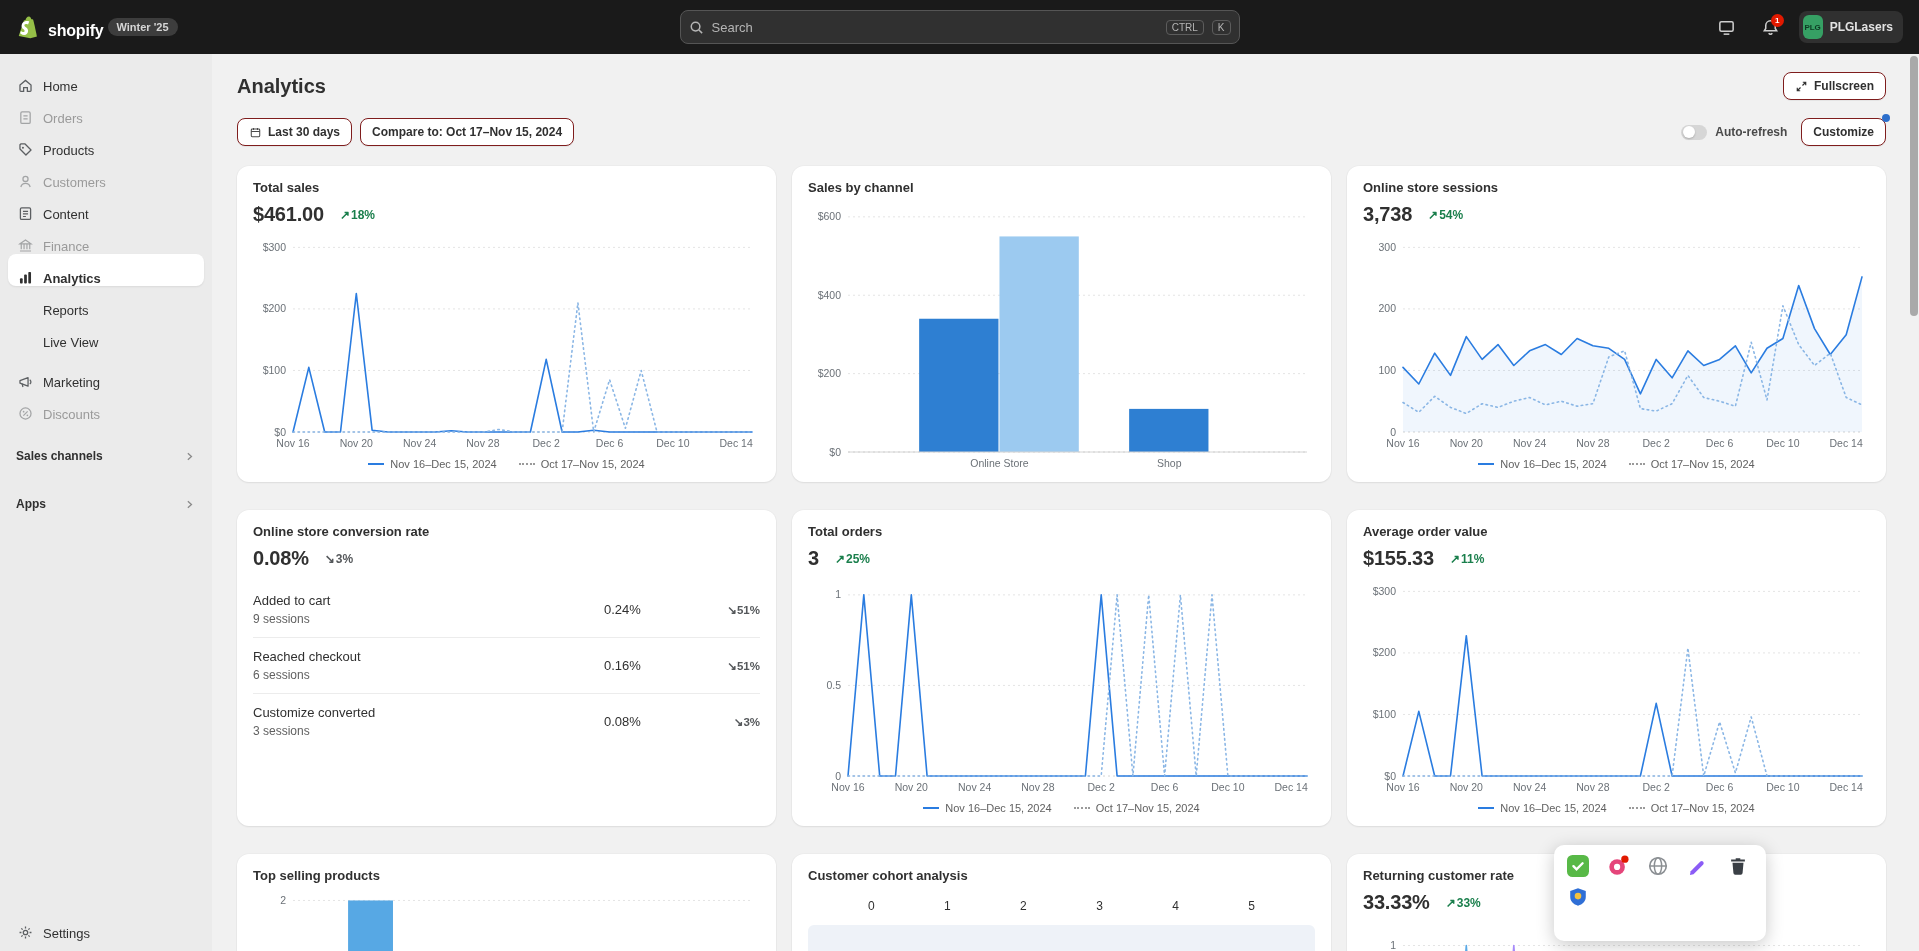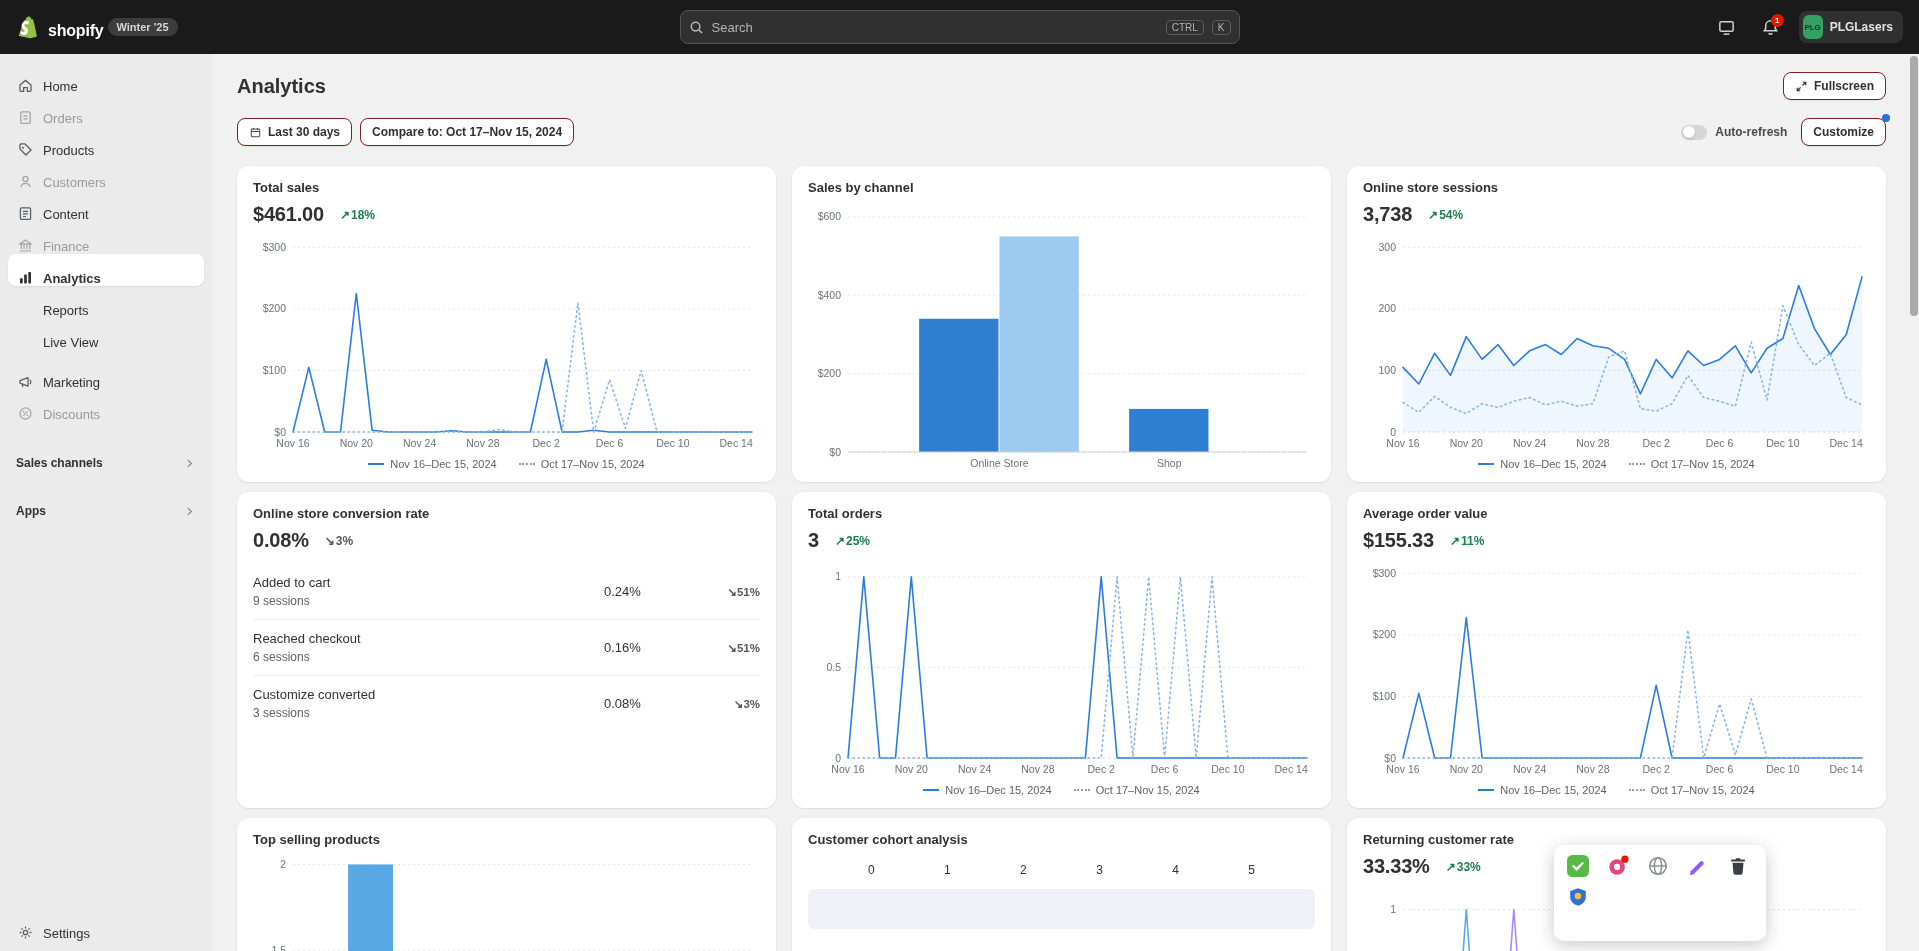--- a/index.html
+++ b/index.html
@@ -22,38 +22,38 @@
   .account-name { color:#e3e3e3; font-size:12px; font-weight:600; }
 
   
   .sidebar { position:fixed; top:54px; left:0; bottom:0; width:212px; background:#ebebeb; padding:8px 0 10px; display:flex; flex-direction:column; z-index:40; }
   .nav-item { height:32px; margin:0 8px; padding:0 8px; border-radius:8px; display:flex; align-items:flex-end; gap:9px; font-size:13px; font-weight:500; color:#303030; cursor:pointer; }
   .nav-item.active { background:#ffffff; font-weight:700; box-shadow:0 1px 2px rgba(0,0,0,.08); }
   .nav-item.disabled { color:#9a9a9a; }
   .nav-item.disabled svg { opacity:.5; }
   .nav-item.sub { padding-left:35px; }
   .nav-icon { width:18px; height:18px; flex:none; display:flex; align-items:center; justify-content:center; }
-  .nav-section { margin:20px 8px 0; padding:0 8px; height:28px; display:flex; align-items:flex-end; justify-content:space-between; font-size:12px; font-weight:700; color:#303030; cursor:pointer; border-radius:8px; }
+  .nav-section { margin:20px 8px 0; padding:0 8px; height:28px; display:flex; align-items:center; justify-content:space-between; font-size:12px; font-weight:700; color:#303030; cursor:pointer; border-radius:8px; }
   .settings-row { margin-top:auto; }
 
   
   .main { position:absolute; top:54px; left:212px; right:0; bottom:0; padding:18px 33px 0 25px; overflow:hidden; }
   .page-head { display:flex; align-items:center; justify-content:space-between; margin-bottom:18px; }
   h1 { font-size:20px; font-weight:700; color:#303030; }
   .btn { background:#fff; border:1px solid #7f1d1d; border-radius:8px; padding:6px 11px; font-size:12px; font-weight:600; color:#303030; display:inline-flex; align-items:center; gap:6px; cursor:pointer; box-shadow:0 1px 0 rgba(0,0,0,.05); font-family:inherit; }
   .filters { display:flex; align-items:center; gap:8px; margin-bottom:20px; }
   .filters-right { margin-left:auto; display:flex; align-items:center; gap:14px; }
   .autorefresh { display:flex; align-items:center; gap:8px; font-size:12px; font-weight:600; color:#4a4a4a; cursor:pointer; }
   .toggle { width:26px; height:15px; background:#d6d6d6; border-radius:8px; position:relative; }
   .toggle::after { content:""; position:absolute; top:1.5px; left:2px; width:12px; height:12px; background:#fff; border-radius:50%; box-shadow:0 1px 2px rgba(0,0,0,.2); }
   .customize-wrap { position:relative; }
   .blue-dot { position:absolute; top:-4px; right:-4px; width:8px; height:8px; border-radius:50%; background:#2c6ecb; }
 
   
-  .grid { display:grid; grid-template-columns:repeat(3,1fr); gap:16px; margin-bottom:10px; }
+  .grid { display:grid; grid-template-columns:repeat(3,1fr); gap:16px; margin-bottom:28px; }
   .card { background:#fff; border-radius:12px; padding:14px 16px 10px; box-shadow:0 1px 2px rgba(0,0,0,.07), 0 0 0 1px rgba(0,0,0,.02); display:flex; flex-direction:column; height:316px; }
   .row3 .card { height:280px; }
   .card-title { font-size:13px; font-weight:700; color:#303030; }
   .value-row { display:flex; align-items:center; gap:16px; margin-top:8px; }
   .value { font-size:20px; font-weight:700; color:#303030; letter-spacing:-0.2px; }
   .delta { font-size:12px; font-weight:600; display:inline-flex; gap:1px; }
   .delta.up { color:#1a7f4c; }
   .delta.down { color:#55585b; }
   .chart { flex:1; position:relative; margin-top:6px; min-height:0; }
   .chart svg { position:absolute; inset:0; }

